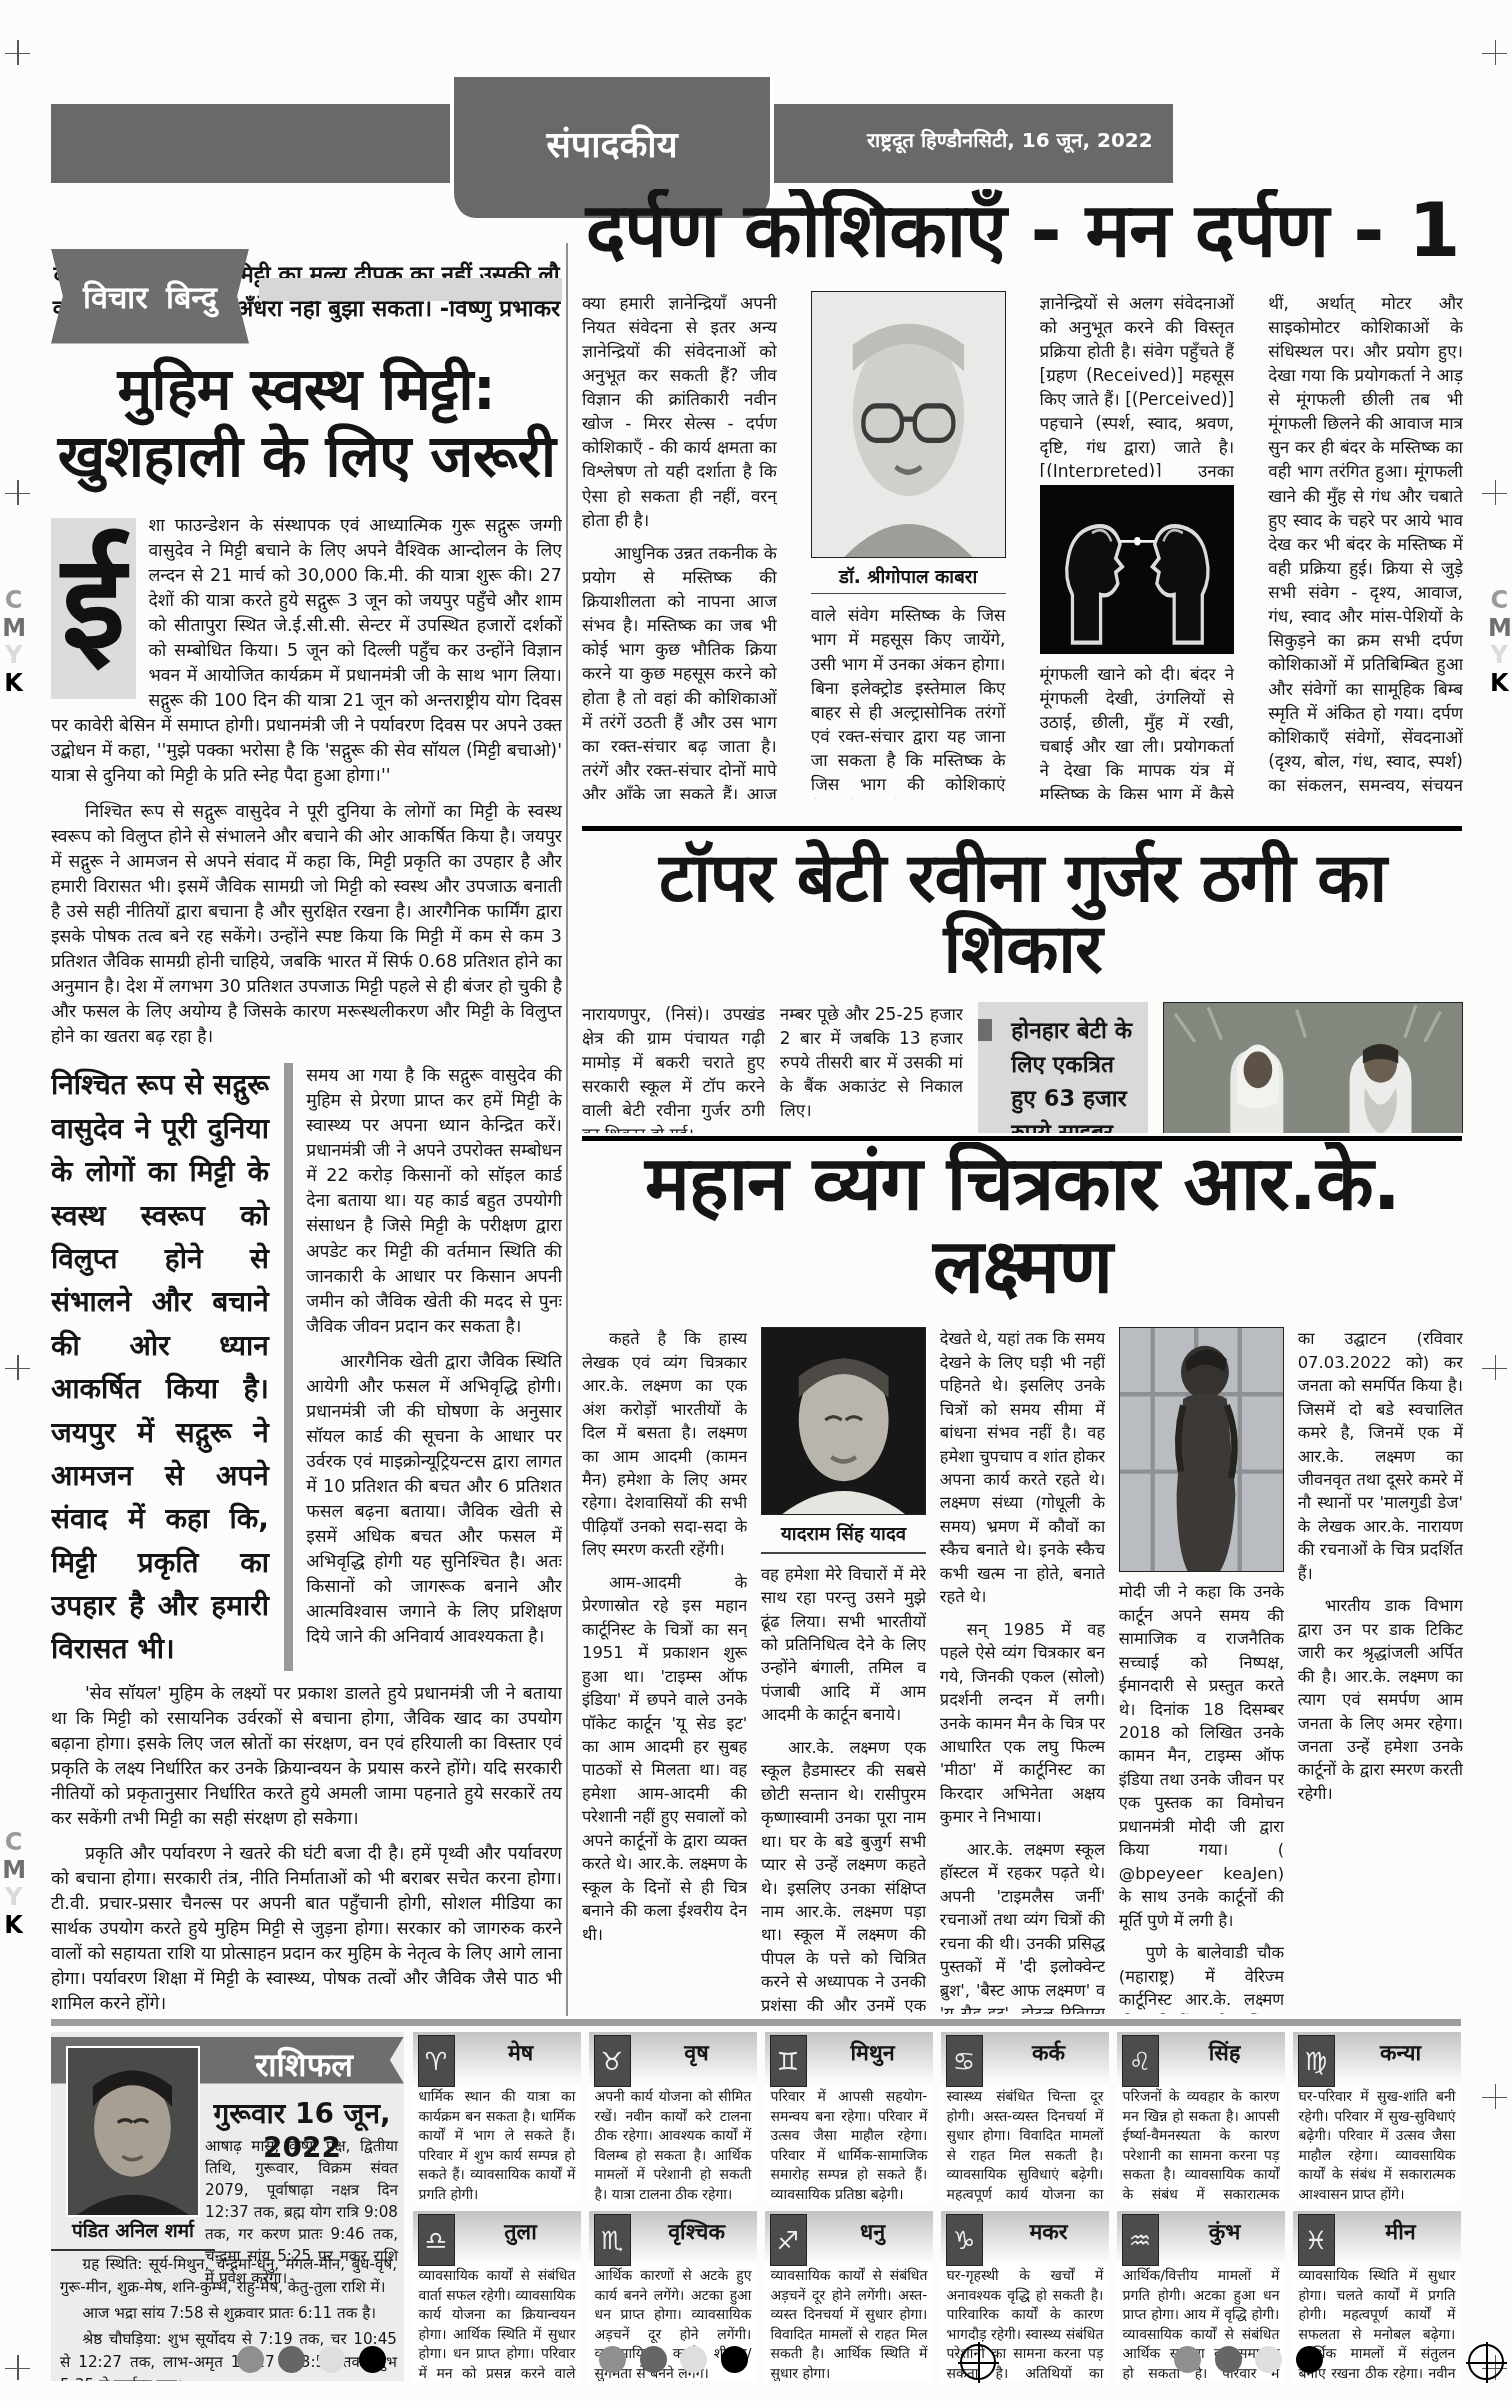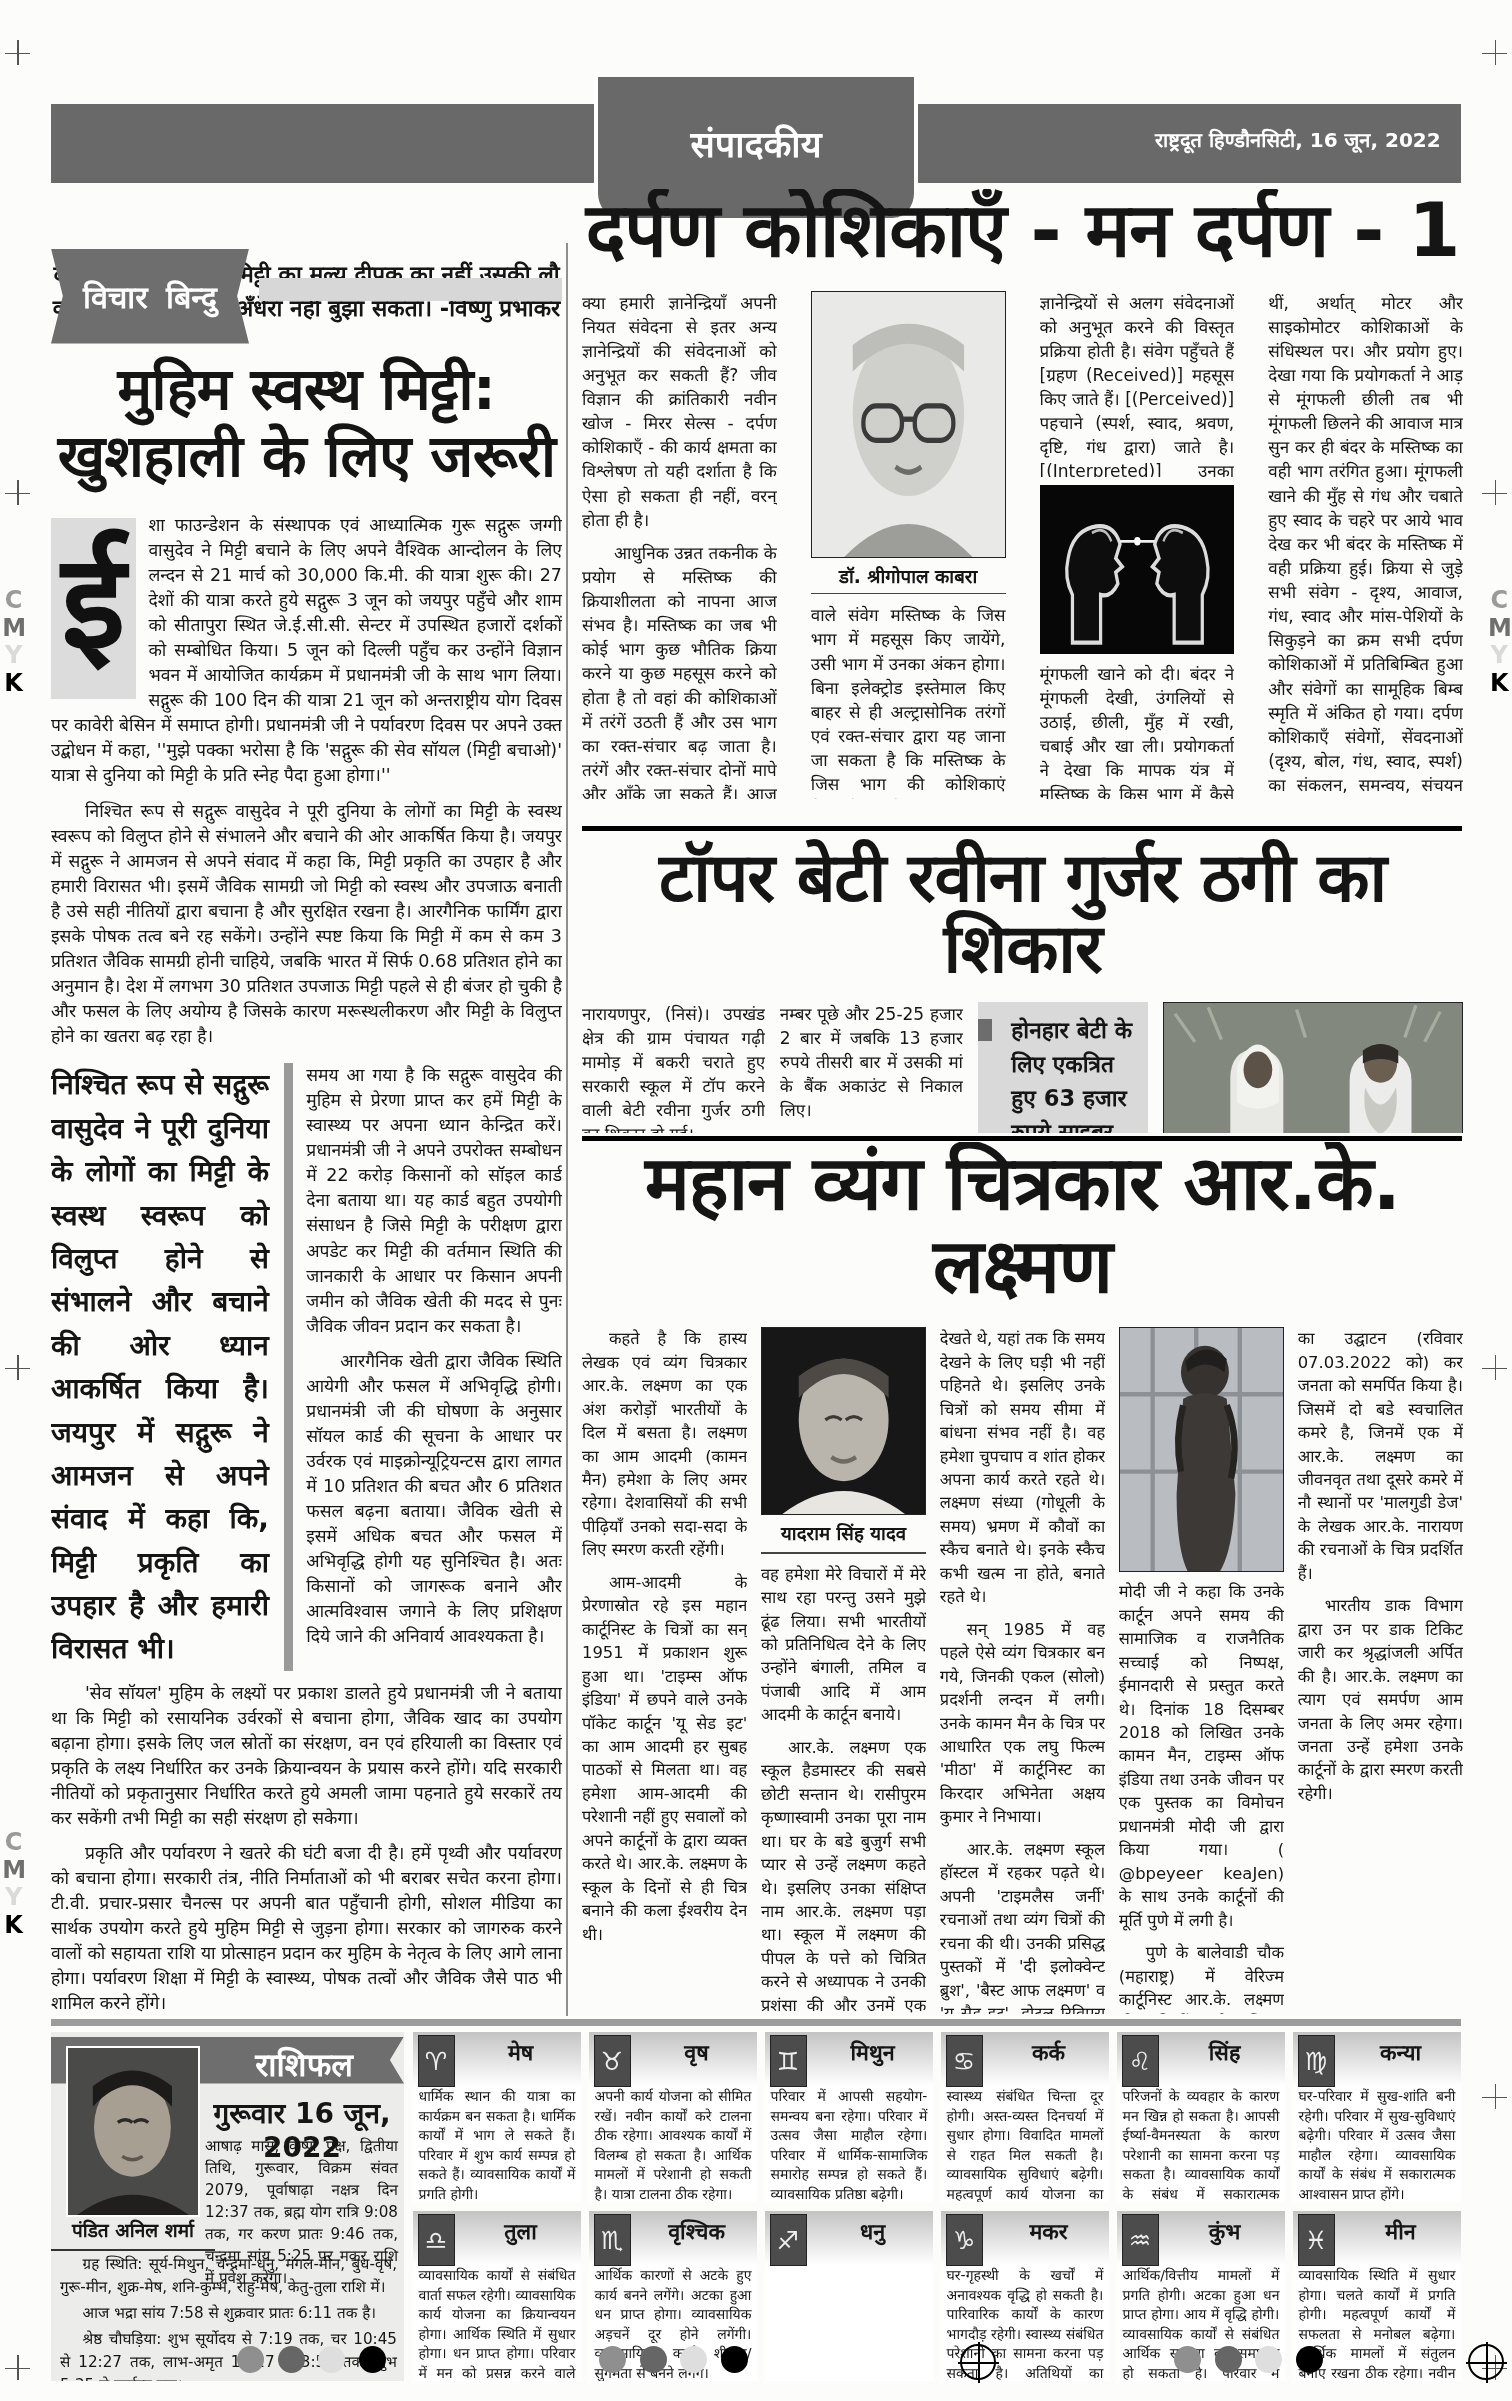--- a/index.html
+++ b/index.html
@@ -1,19 +1,19 @@
 <!DOCTYPE html>
 <html lang="hi" style="font-size:9px"><head>
 <meta charset="utf-8">
 <style>
   html,body{margin:0;padding:0;background:#e8e8e6;}
   .page{position:relative;width:1512px;height:2401px;background:#fcfcfa;color:#151515;
         font-family:"DejaVu Sans","Liberation Sans",sans-serif;overflow:hidden;}
   
-  .topbar{position:absolute;left:51px;top:104px;width:1410px;height:79px;background:#696969;}
+  .topbar{position:absolute;left:51px;top:104px;width:1122px;height:79px;background:#696969;}
   .section-tab{position:absolute;left:50%;top:-27px;transform:translateX(-50%);width:316px;height:141px;
         background:#696969;border-left:4.5px solid #fff;border-right:4.5px solid #fff;border-radius:0 0 25px 25px;}
   .section-title{position:absolute;left:50%;top:14.7px;transform:translateX(-50%);color:#fff;
         font-size:36px;font-weight:bold;white-space:nowrap;}
   .masthead{position:absolute;right:20.3px;top:21.5px;color:#fff;font-size:20px;font-weight:bold;white-space:nowrap;}
   
   .jtext{font-size:17px;line-height:1.42;text-align:justify;}
   .col{overflow:hidden;}
   .rule-black{position:absolute;background:#000;}
   .rule-gray{position:absolute;background:#9c9c9c;}
@@ -364,20 +364,21 @@
         <div class="zicon">♏</div>
         <div class="zname">वृश्चिक</div>
       </div>
       <div class="ztext">आर्थिक कारणों से अटके हुए कार्य बनने लगेंगे। अटका हुआ धन प्राप्त होगा। व्यावसायिक अड़चनें दूर होने लगेंगी। व्यावसायिक कार्य शीघ्रता/सुगमता से बनने लगेंगे।</div>
     </div>
     <div class="zcard">
       <div class="zhead">
         <div class="zicon">♐</div>
         <div class="zname">धनु</div>
       </div>
+      <div class="ztext">व्यावसायिक कार्यों से संबंधित अड़चनें दूर होने लगेंगी। अस्त-व्यस्त दिनचर्या में सुधार होगा। विवादित मामलों से राहत मिल सकती है। आर्थिक स्थिति में सुधार होगा।</div>
     </div>
     <div class="zcard">
       <div class="zhead">
         <div class="zicon">♑</div>
         <div class="zname">मकर</div>
       </div>
       <div class="ztext">घर-गृहस्थी के खर्चों में अनावश्यक वृद्धि हो सकती है। पारिवारिक कार्यों के कारण भागदौड़ रहेगी। स्वास्थ्य संबंधित परेशानी का सामना करना पड़ सकता है। अतिथियों का आगमन बना रहेगा।</div>
     </div>
     <div class="zcard">
       <div class="zhead">

